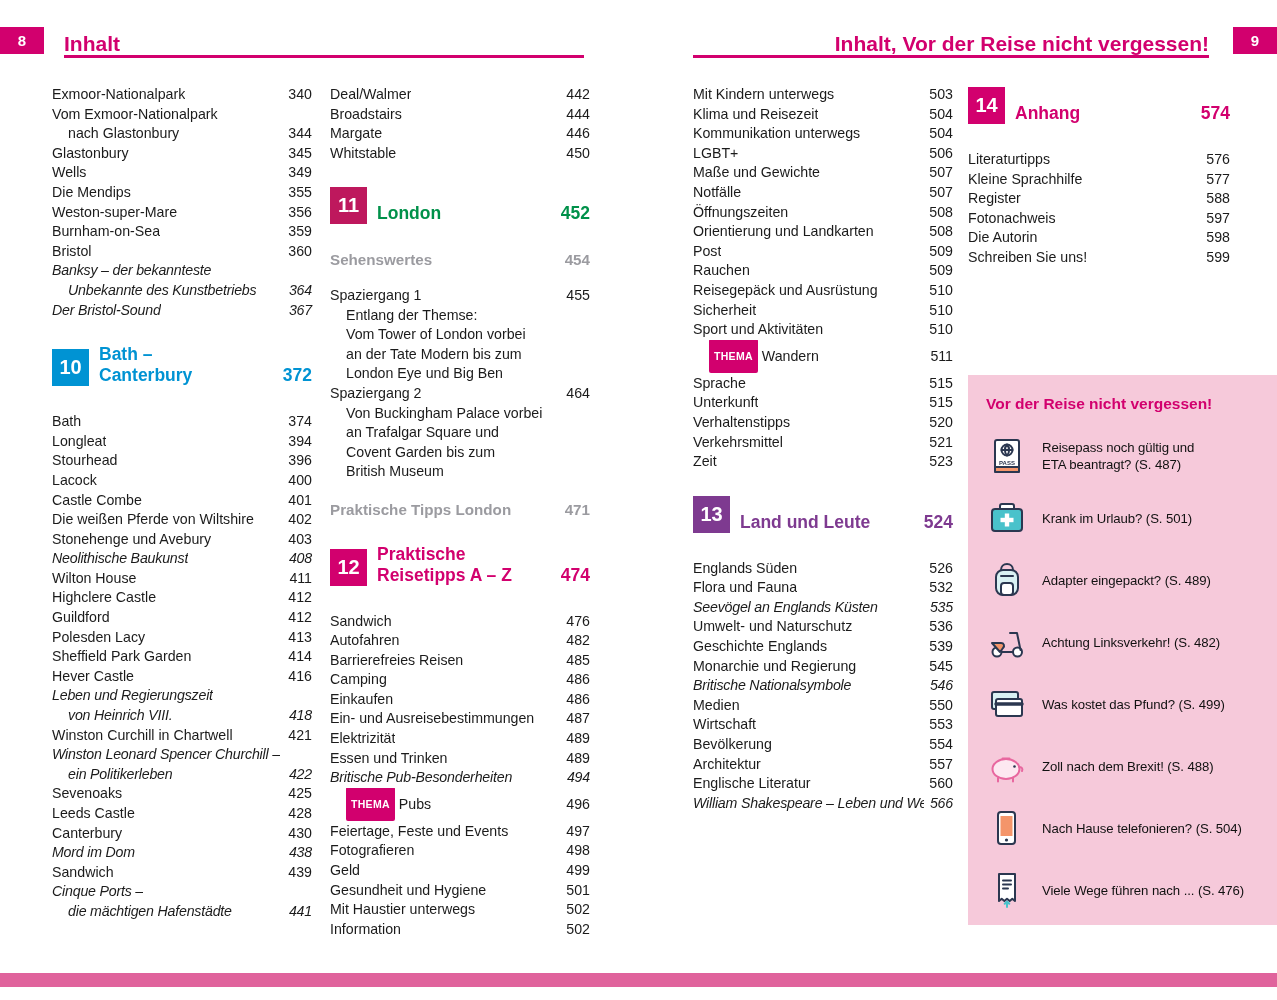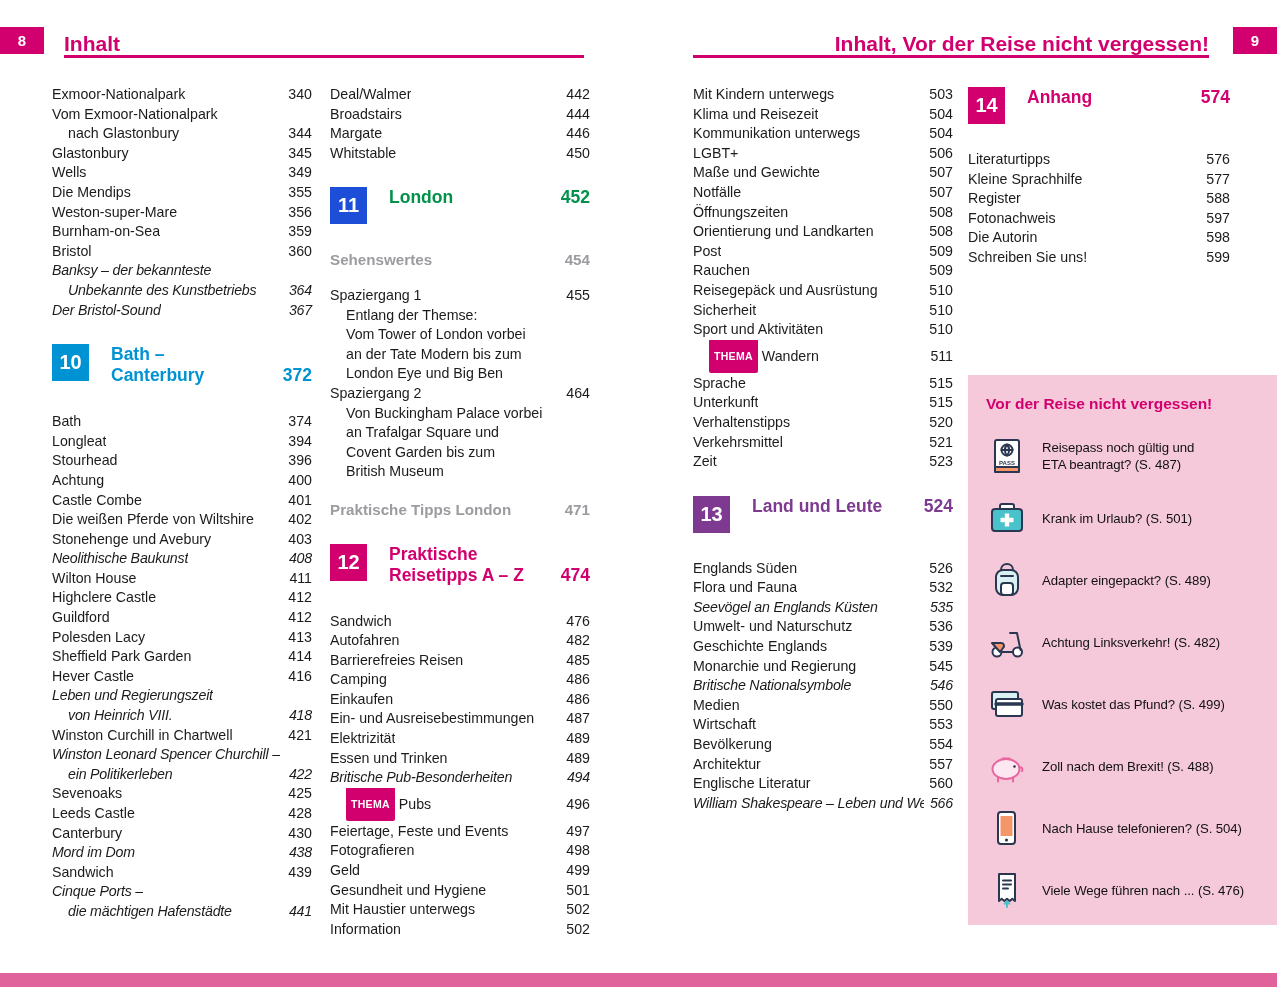--- a/index.html
+++ b/index.html
@@ -32,21 +32,21 @@
        font-size:14.2px;white-space:nowrap}
   .row .txt{min-width:0;overflow:hidden}
   .row .pg{margin-left:6px;flex:0 0 auto}
   .cont{padding-left:16px}
   .ital{font-style:italic;letter-spacing:-0.2px}
   .desc .descline{padding-left:16px;line-height:19.6px;font-size:14.2px;white-space:nowrap}
 
   .subhead{color:var(--gray);font-weight:bold;font-size:15.2px;margin:18px 0 16px}
   .subhead .pg{font-weight:bold}
 
-  .chapter{display:flex;gap:22px;margin:24px 0 26px;align-items:flex-start}
+  .chapter{display:flex;gap:10px;margin:24px 0 26px;align-items:flex-end}
   .col .chapter:first-child{margin-top:2px}
   .chbox{width:37px;height:37px;color:#fff;font-weight:bold;font-size:20px;flex:0 0 37px;
          display:flex;align-items:center;justify-content:center}
   .chtitle{flex:1;font-weight:bold;font-size:17.5px;line-height:21px}
   .chline{display:flex;justify-content:space-between;align-items:baseline;white-space:nowrap}
 
   .them .txt{padding-left:16px}
   .badge{display:inline-block;background:var(--magenta);color:#fff;font-weight:bold;font-size:10.5px;
          line-height:14px;padding:10px 5px;border-radius:2px;letter-spacing:.3px;transform:translateY(-1px)}
 
@@ -137,21 +137,21 @@
       </div>
       <div class="row">
         <span class="txt">Longleat</span>
         <span class="pg">394</span>
       </div>
       <div class="row">
         <span class="txt">Stourhead</span>
         <span class="pg">396</span>
       </div>
       <div class="row">
-        <span class="txt">Achtung</span>
+        <span class="txt">Lacock</span>
         <span class="pg">400</span>
       </div>
       <div class="row">
         <span class="txt">Castle Combe</span>
         <span class="pg">401</span>
       </div>
       <div class="row">
         <span class="txt">Die weißen Pferde von Wiltshire</span>
         <span class="pg">402</span>
       </div>
@@ -244,21 +244,21 @@
       </div>
       <div class="row">
         <span class="txt">Margate</span>
         <span class="pg">446</span>
       </div>
       <div class="row">
         <span class="txt">Whitstable</span>
         <span class="pg">450</span>
       </div>
       <div class="chapter">
-        <div class="chbox" style="background: #1d4ed8;">11</div>
+        <div class="chbox" style="background: #be185d;">11</div>
         <div class="chtitle" style="color: rgb(0, 145, 74);">
           <div class="chline">
             <span>London</span>
             <span class="chpg">452</span>
           </div>
         </div>
       </div>
       <div class="row subhead">
         <span class="txt">Sehenswertes</span>
         <span class="pg">454</span>

